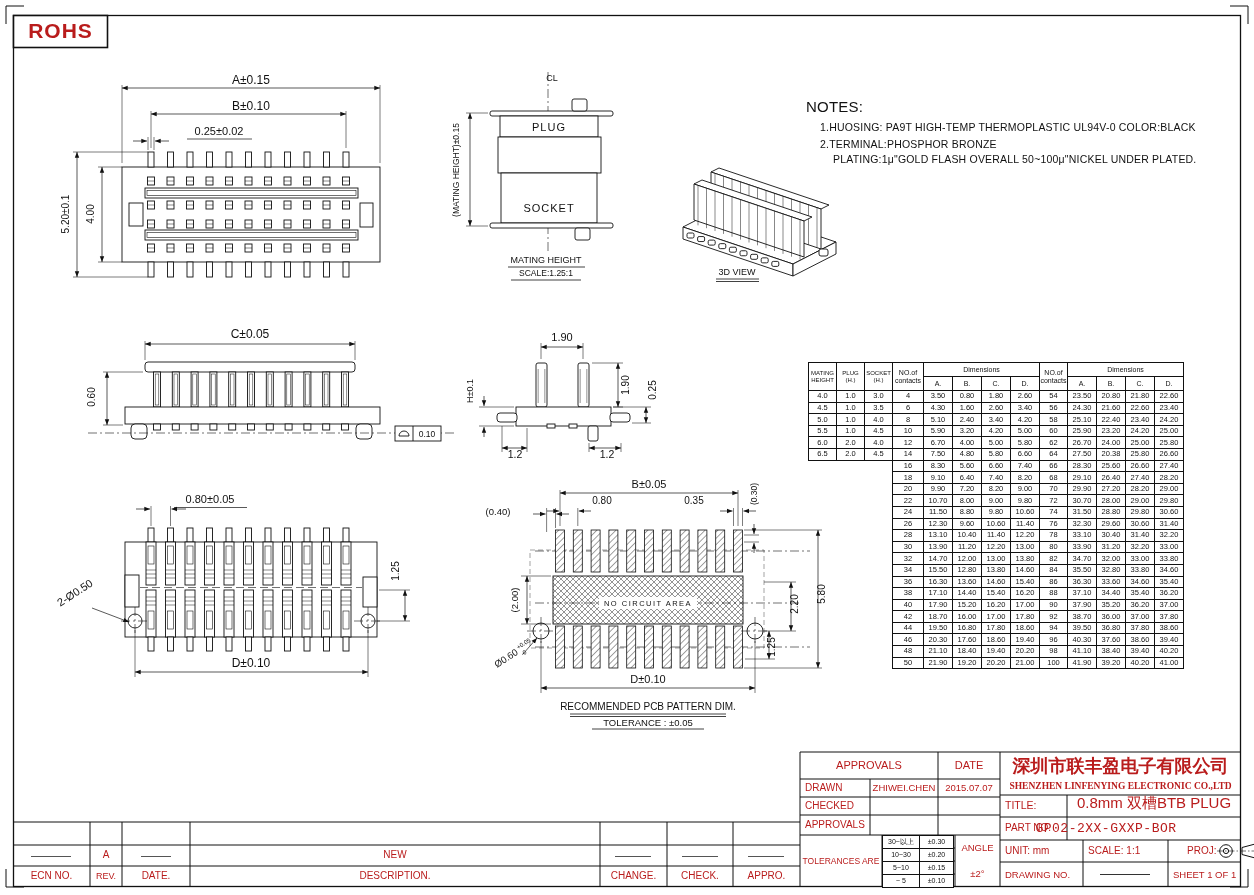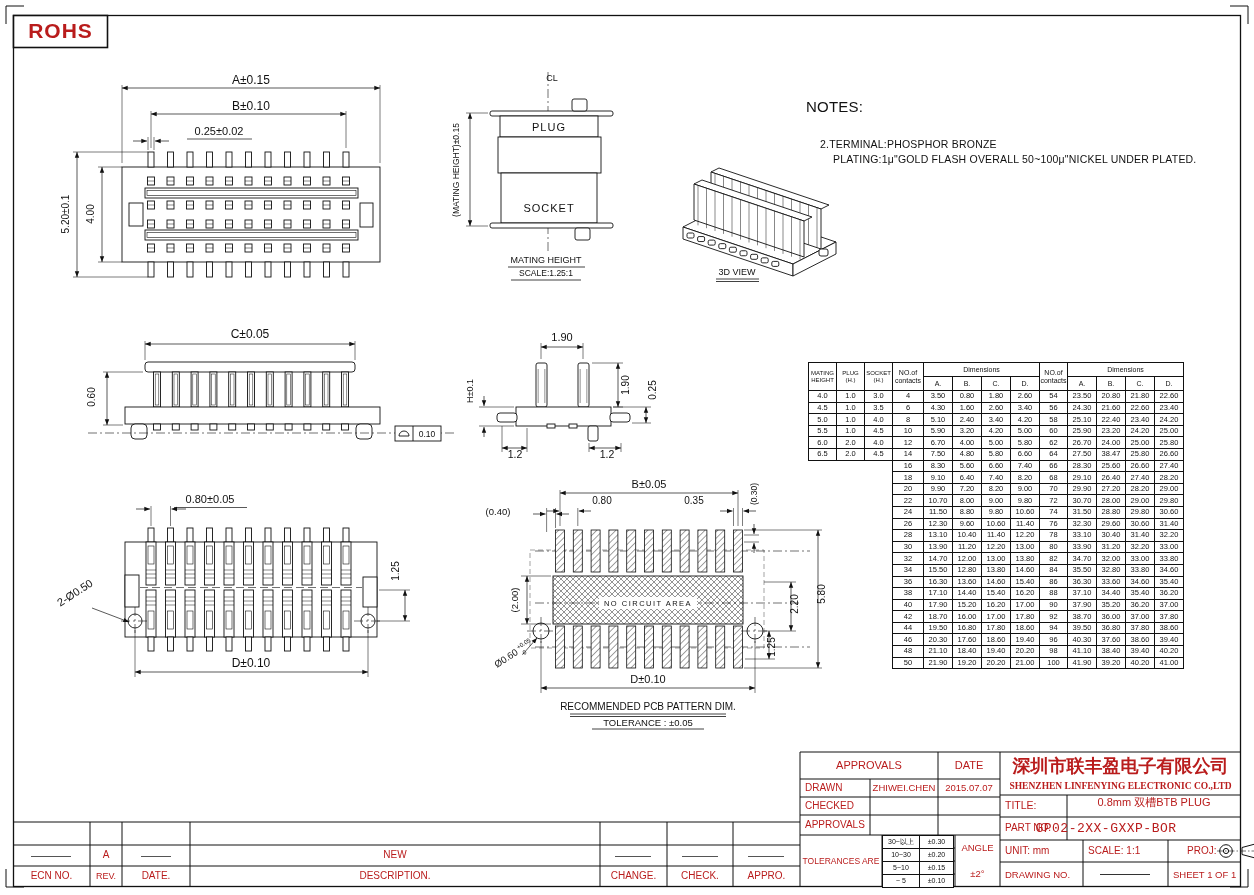--- a/index.html
+++ b/index.html
@@ -632,20 +632,21 @@
       <text class="t f75" x="648" y="606" text-anchor="middle" letter-spacing="1.5">NO CIRCUIT AREA</text>
       <text class="t f11" x="648" y="683" text-anchor="middle">D±0.10</text>
       <text class="t f10" x="648" y="710" text-anchor="middle">RECOMMENDED PCB PATTERN DIM.</text>
       <text class="t f95" x="648" y="726" text-anchor="middle">TOLERANCE : ±0.05</text>
     </g>
   </svg>
 
   <div id="rohs" class="cell cc">ROHS</div>
 
   <div class="note" style="left:806px;top:98px;font-size:15px;">NOTES:</div>
+  <div class="note" style="left:820px;top:121px;">1.HUOSING: PA9T HIGH-TEMP THERMOPLASTIC UL94V-0 COLOR:BLACK</div>
   <div class="note" style="left:820px;top:138px;">2.TERMINAL:PHOSPHOR BRONZE</div>
   <div class="note" style="left:833px;top:153px;">PLATING:1μ"GOLD FLASH OVERALL 50~100μ"NICKEL UNDER PLATED.</div>
 
   <table id="specTable" class="ctab">
     <colgroup>
         <col style="width:28px">
         <col style="width:28px">
         <col style="width:28px">
       </colgroup>
     <thead>
@@ -782,21 +783,21 @@
           <td>25.80</td>
         </tr>
         <tr>
           <td>14</td>
           <td>7.50</td>
           <td>4.80</td>
           <td>5.80</td>
           <td>6.60</td>
           <td>64</td>
           <td>27.50</td>
-          <td>38.47</td>
+          <td>20.38</td>
           <td>25.80</td>
           <td>26.60</td>
         </tr>
         <tr>
           <td>16</td>
           <td>8.30</td>
           <td>5.60</td>
           <td>6.60</td>
           <td>7.40</td>
           <td>66</td>
@@ -1042,21 +1043,21 @@
           <td>~ 5</td>
           <td>±0.10</td>
         </tr>
       </tbody>
   </table>
   <div class="cell cc" style="left:955px;top:835px;width:45px;height:26px;font-size:9.5px">ANGLE</div>
   <div class="cell cc" style="left:955px;top:861px;width:45px;height:26px;font-size:9.5px">±2°</div>
   <div class="cell cc" style="left:1000px;top:752px;width:241px;height:28px;font-size:18px;font-weight:bold">深圳市联丰盈电子有限公司</div>
   <div class="cell cc" style="left:1000px;top:779px;width:241px;height:16px;font-size:9.5px;font-weight:bold;font-family:'Liberation Serif',serif">SHENZHEN LINFENYING ELECTRONIC CO.,LTD</div>
   <div class="cell cl" style="left:1000px;top:795px;width:67px;height:22px;font-size:10.5px">TITLE:</div>
-  <div class="cell cc" style="left:1067px;top:795px;width:174px;height:16px;font-size:11px">0.8mm 双槽BTB PLUG</div>
+  <div class="cell cc" style="left:1067px;top:795px;width:174px;height:16px;font-size:15px">0.8mm 双槽BTB PLUG</div>
   <div class="cell cl" style="left:1000px;top:817px;width:67px;height:23px;font-size:10px">PART NO.</div>
   <div class="cell cc" style="left:1019px;top:817px;width:174px;height:23px;font-size:13px;font-family:Liberation Mono, monospace;letter-spacing:0.5px">GP02-2XX-GXXP-BOR</div>
   <div class="cell cl" style="left:1000px;top:840px;width:83px;height:22px;font-size:10px">UNIT: mm</div>
   <div class="cell cl" style="left:1083px;top:840px;width:85px;height:22px;font-size:10px">SCALE: 1:1</div>
   <div class="cell" style="left:1168px;top:840px;width:73px;height:22px;font-size:10px;padding-left:19px">
     <span>PROJ:</span>
     <svg width="46" height="18" style="position:static">
       <line x1="1" y1="9" x2="45" y2="9" stroke="#111" stroke-width="0.6" stroke-dasharray="6 2 1.5 2"></line>
       <circle cx="10" cy="9" r="6.3" fill="none" stroke="#111" stroke-width="1"></circle>
       <circle cx="10" cy="9" r="2.6" fill="none" stroke="#111" stroke-width="1"></circle>

